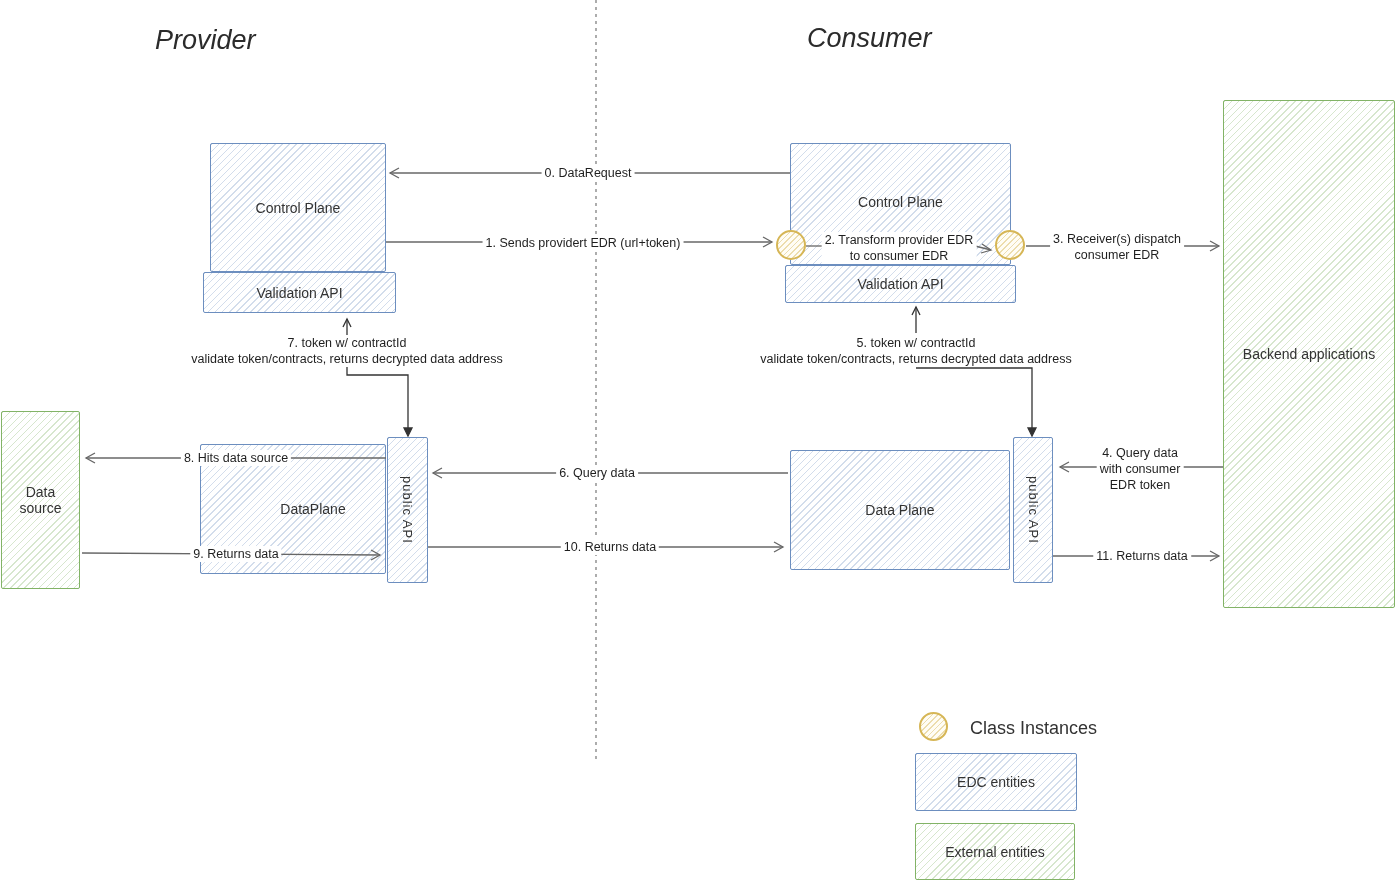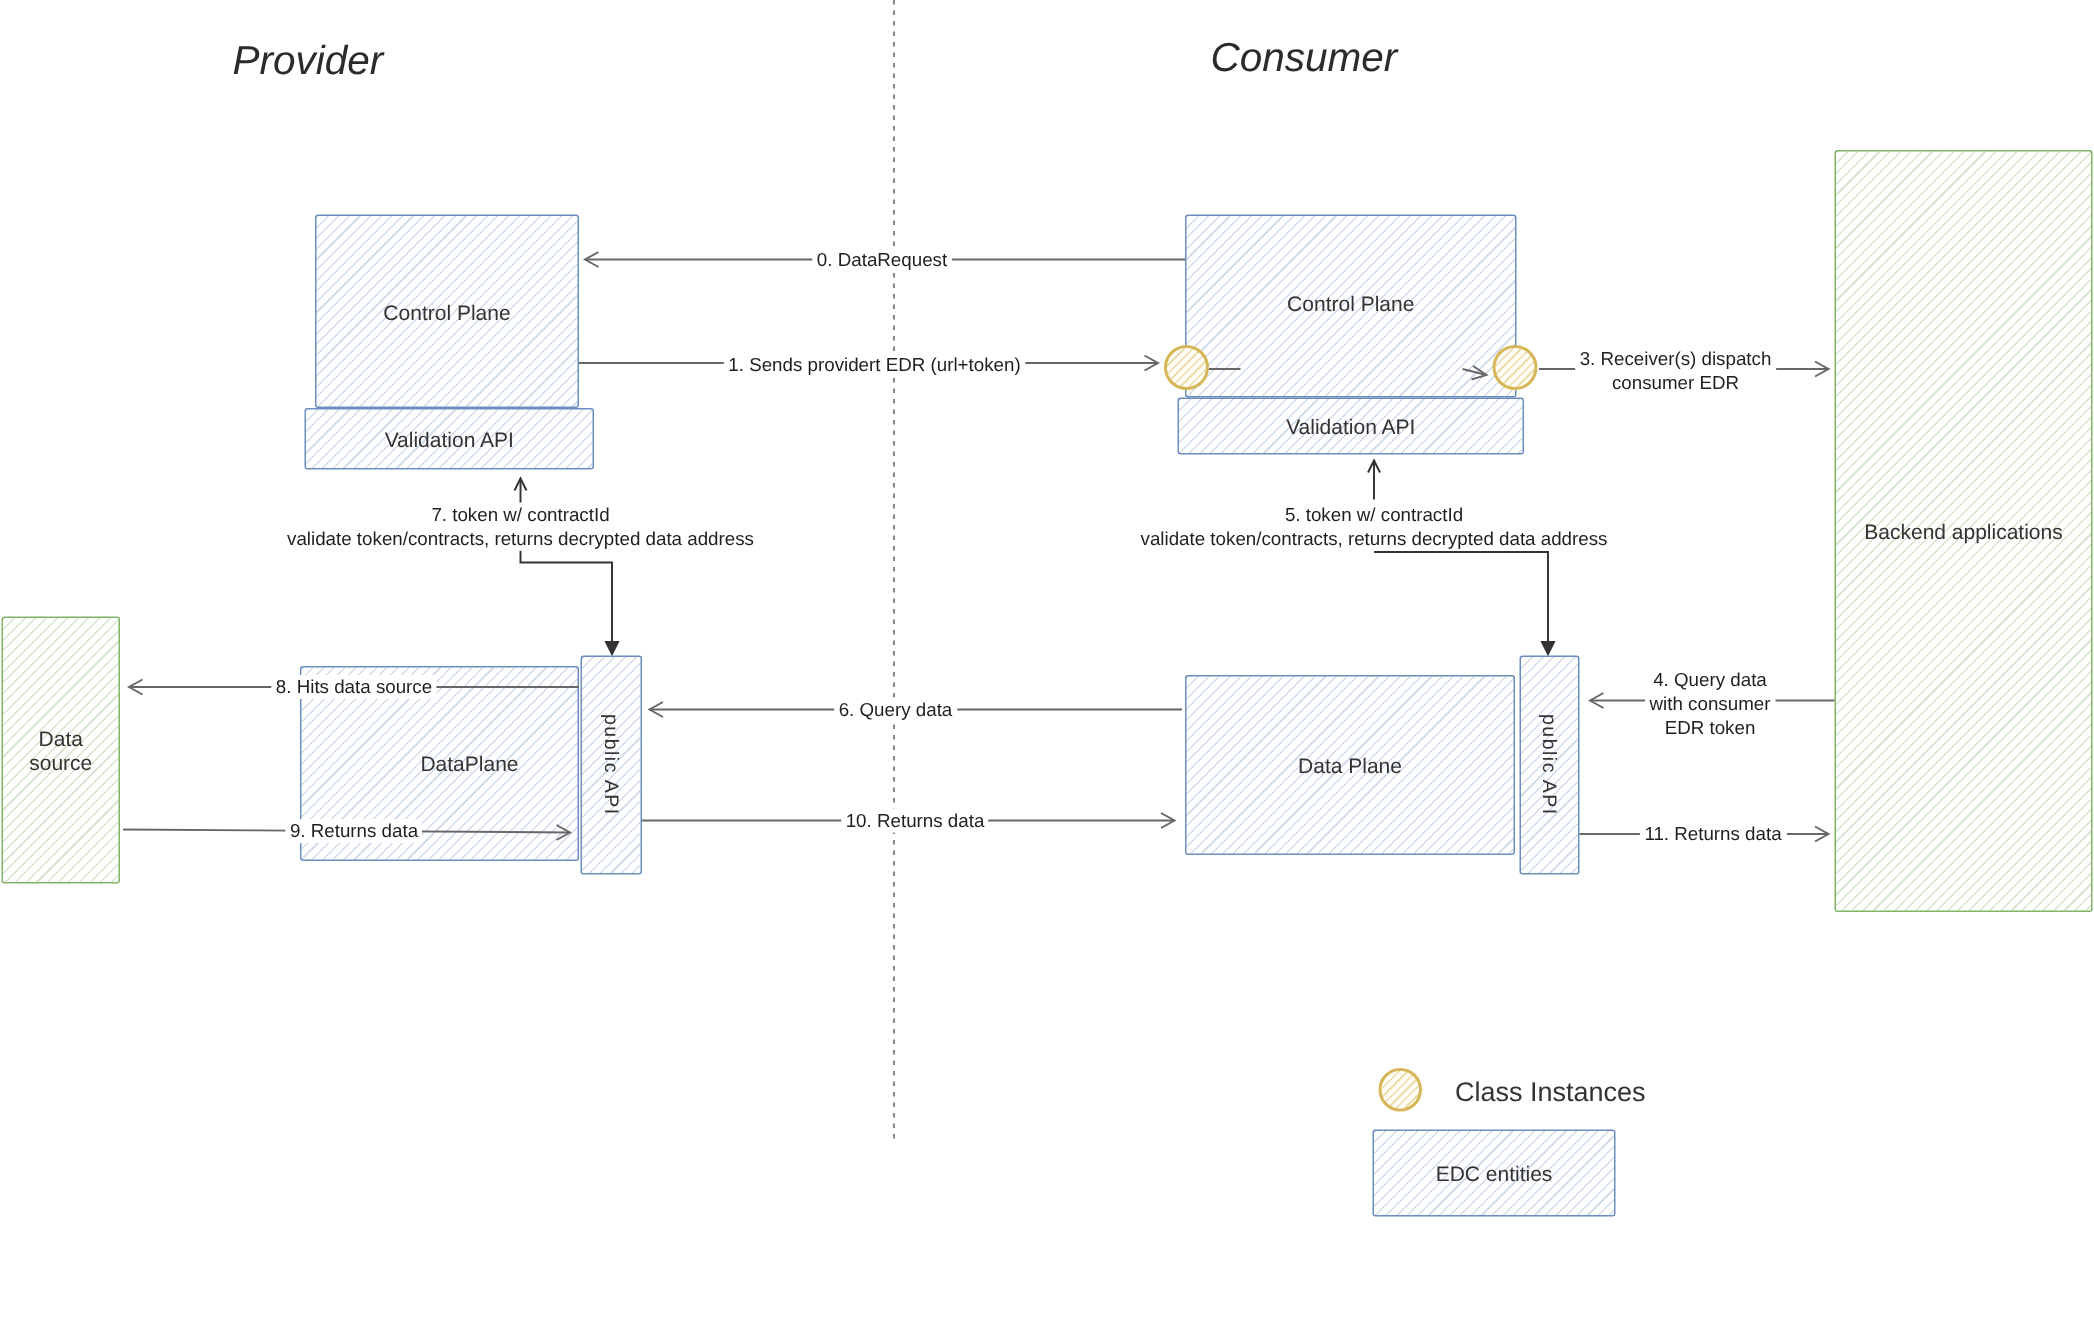--- a/index.html
+++ b/index.html
@@ -124,34 +124,39 @@
 
   <div class="box ext" style="left:1223px;top:100px;width:172px;height:508px;">
     <span>Backend applications</span>
   </div>
 
   <div class="inst" style="left:776px;top:230px;width:30px;height:30px;"></div>
   <div class="inst" style="left:995px;top:230px;width:30px;height:30px;"></div>
 
   <div class="msg" style="left:588px;top:173px;">0. DataRequest</div>
   <div class="msg" style="left:583px;top:243px;">1. Sends providert EDR (url+token)</div>
+  <div class="msg" style="left:899px;top:248px;">2. Transform provider EDR
+to consumer EDR</div>
   <div class="msg" style="left:1117px;top:247px;">3. Receiver(s) dispatch
 consumer EDR</div>
   <div class="msg" style="left:1140px;top:469px;">4. Query data
 with consumer
 EDR token</div>
   <div class="msg" style="left:916px;top:351px;">5. token w/ contractId
 validate token/contracts, returns decrypted data address</div>
   <div class="msg" style="left:597px;top:473px;text-align:center;">6. Query data</div>
   <div class="msg" style="left:347px;top:351px;">7. token w/ contractId
 validate token/contracts, returns decrypted data address</div>
   <div class="msg" style="left:236px;top:458px;">8. Hits data source</div>
   <div class="msg" style="left:236px;top:554px;">9. Returns data</div>
   <div class="msg" style="left:610px;top:547px;">10. Returns data</div>
   <div class="msg" style="left:1142px;top:556px;">11. Returns data</div>
 
   <div class="inst" style="left:919px;top:712px;width:29px;height:29px;"></div>
   <div class="legend-label" style="left:970px;top:718px;">Class Instances</div>
   <div class="box edc" style="left:915px;top:753px;width:162px;height:58px;">
     <span>EDC entities</span>
   </div>
+  <div class="box ext" style="left:915px;top:823px;width:160px;height:57px;">
+    <span>External entities</span>
+  </div>
 
 </div>
 
 </body></html>

